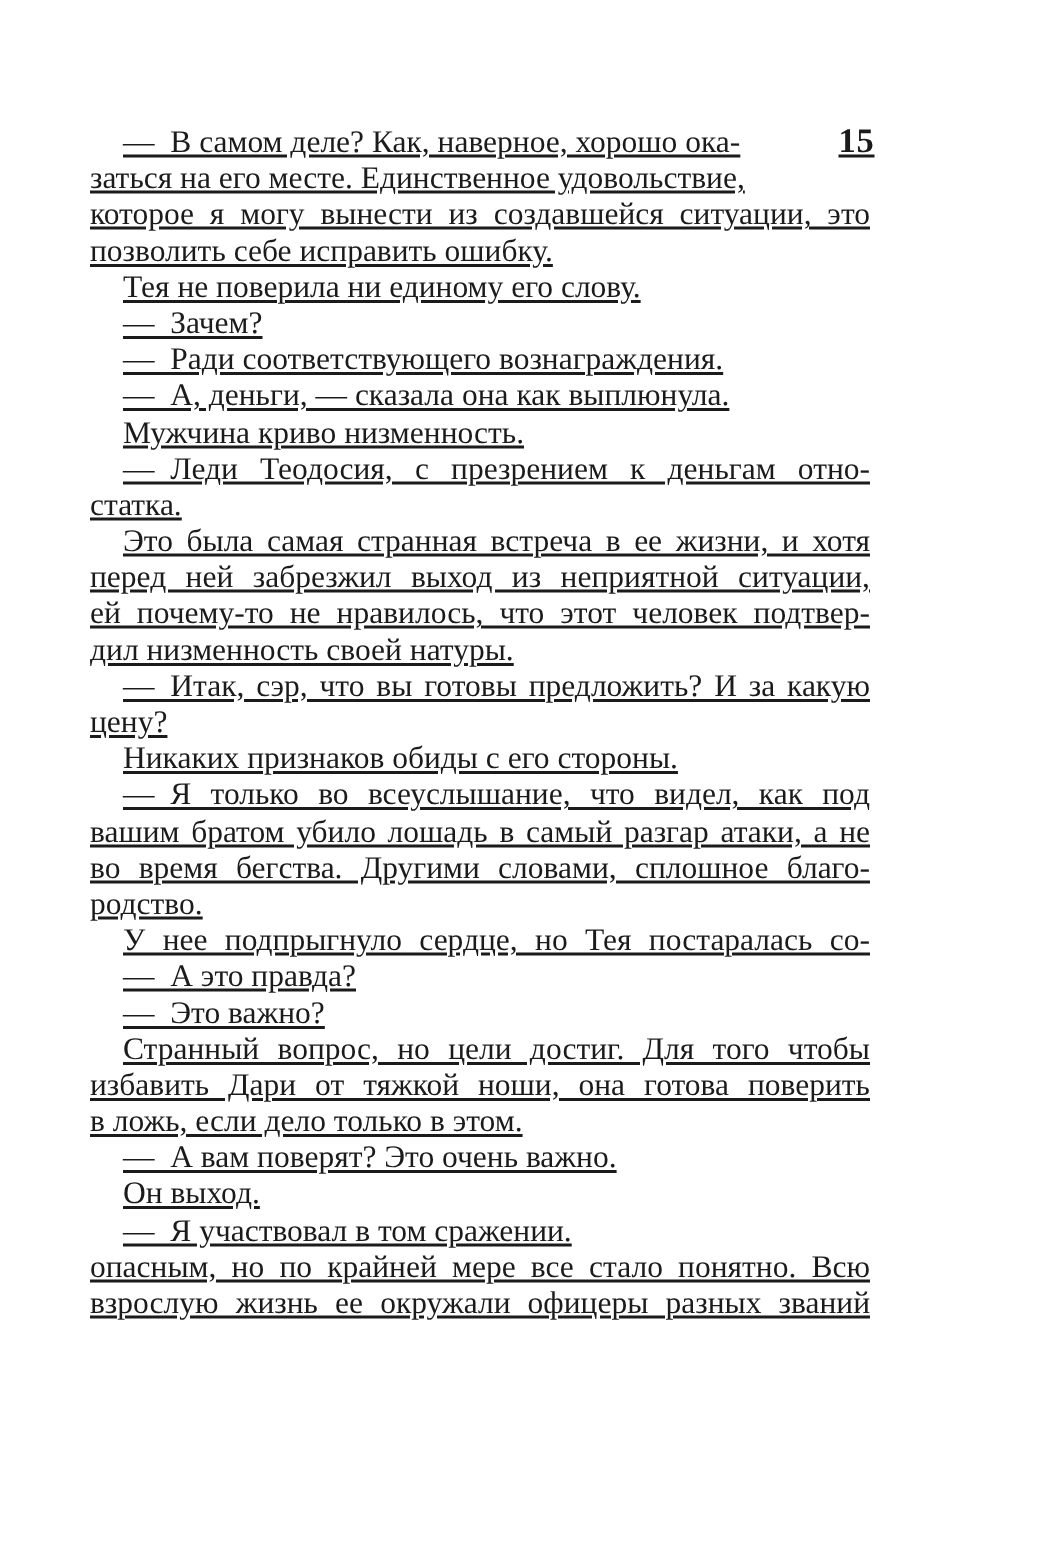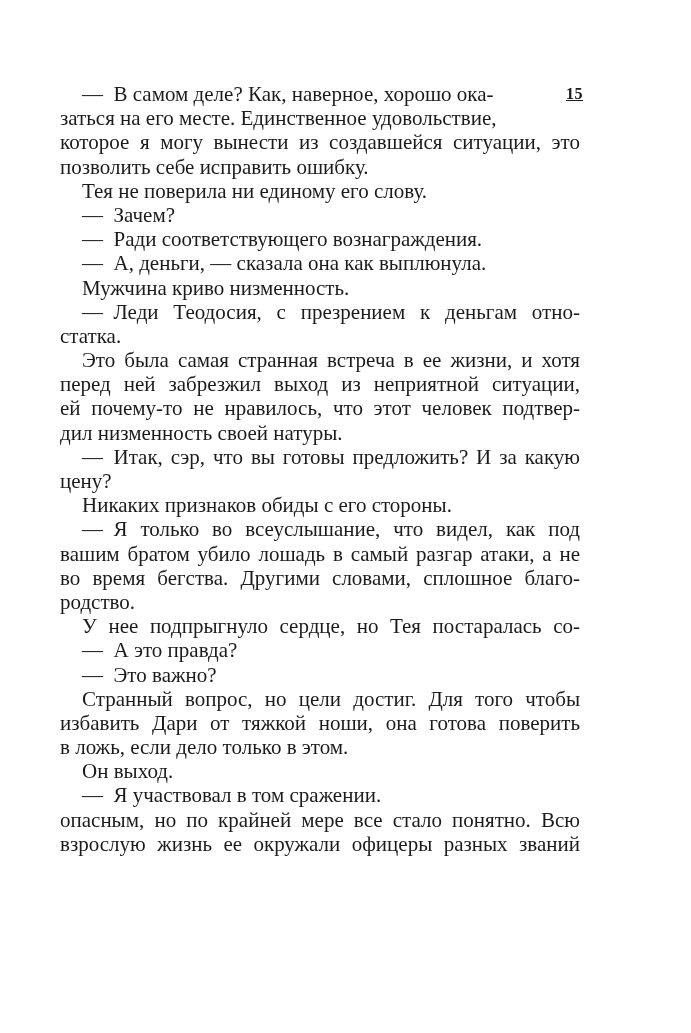--- a/index.html
+++ b/index.html
@@ -13,21 +13,21 @@
     height: 1033px;
     background: #ffffff;
     overflow: hidden;
     font-family: "Liberation Serif", "DejaVu Serif", serif;
     color: #1b1b1b;
   }
   .page-number {
     position: absolute;
     top: 82px;
     right: 108px;
-    font-size: 16px;
+    font-size: 23px;
     font-weight: 700;
     line-height: 24.2px;
     letter-spacing: 0.5px;
     text-decoration: underline;
   }
   .page-text {
     position: absolute;
     top: 82px;
     left: 60px;
     width: 520px;
@@ -35,20 +35,21 @@
   }
   .para {
     margin: 0;
     padding: 0;
   }
   .line {
     height: 24.2px;
     line-height: 24.2px;
     white-space: nowrap;
     text-align: left;
+    text-decoration: underline;
   }
   .line.just {
     white-space: normal;
     text-align: justify;
     text-align-last: justify;
     overflow: hidden;
   }
   .line.ind {
     text-indent: 22px;
   }
@@ -111,20 +112,23 @@
       </div>
       <div class="para">
         <div class="line ind">— Это важно?</div>
       </div>
       <div class="para">
         <div class="line just ind">Странный вопрос, но цели достиг. Для того чтобы</div>
         <div class="line just">избавить Дари от тяжкой ноши, она готова поверить</div>
         <div class="line">в ложь, если дело только в этом.</div>
       </div>
       <div class="para">
+        <div class="line ind">— А вам поверят? Это очень важно.</div>
+      </div>
+      <div class="para">
         <div class="line ind">Он выход.</div>
       </div>
       <div class="para">
         <div class="line ind">— Я участвовал в том сражении.</div>
       </div>
       <div class="para">
         <div class="line just">опасным, но по крайней мере все стало понятно. Всю</div>
         <div class="line just">взрослую жизнь ее окружали офицеры разных званий</div>
       </div>
     </div>

